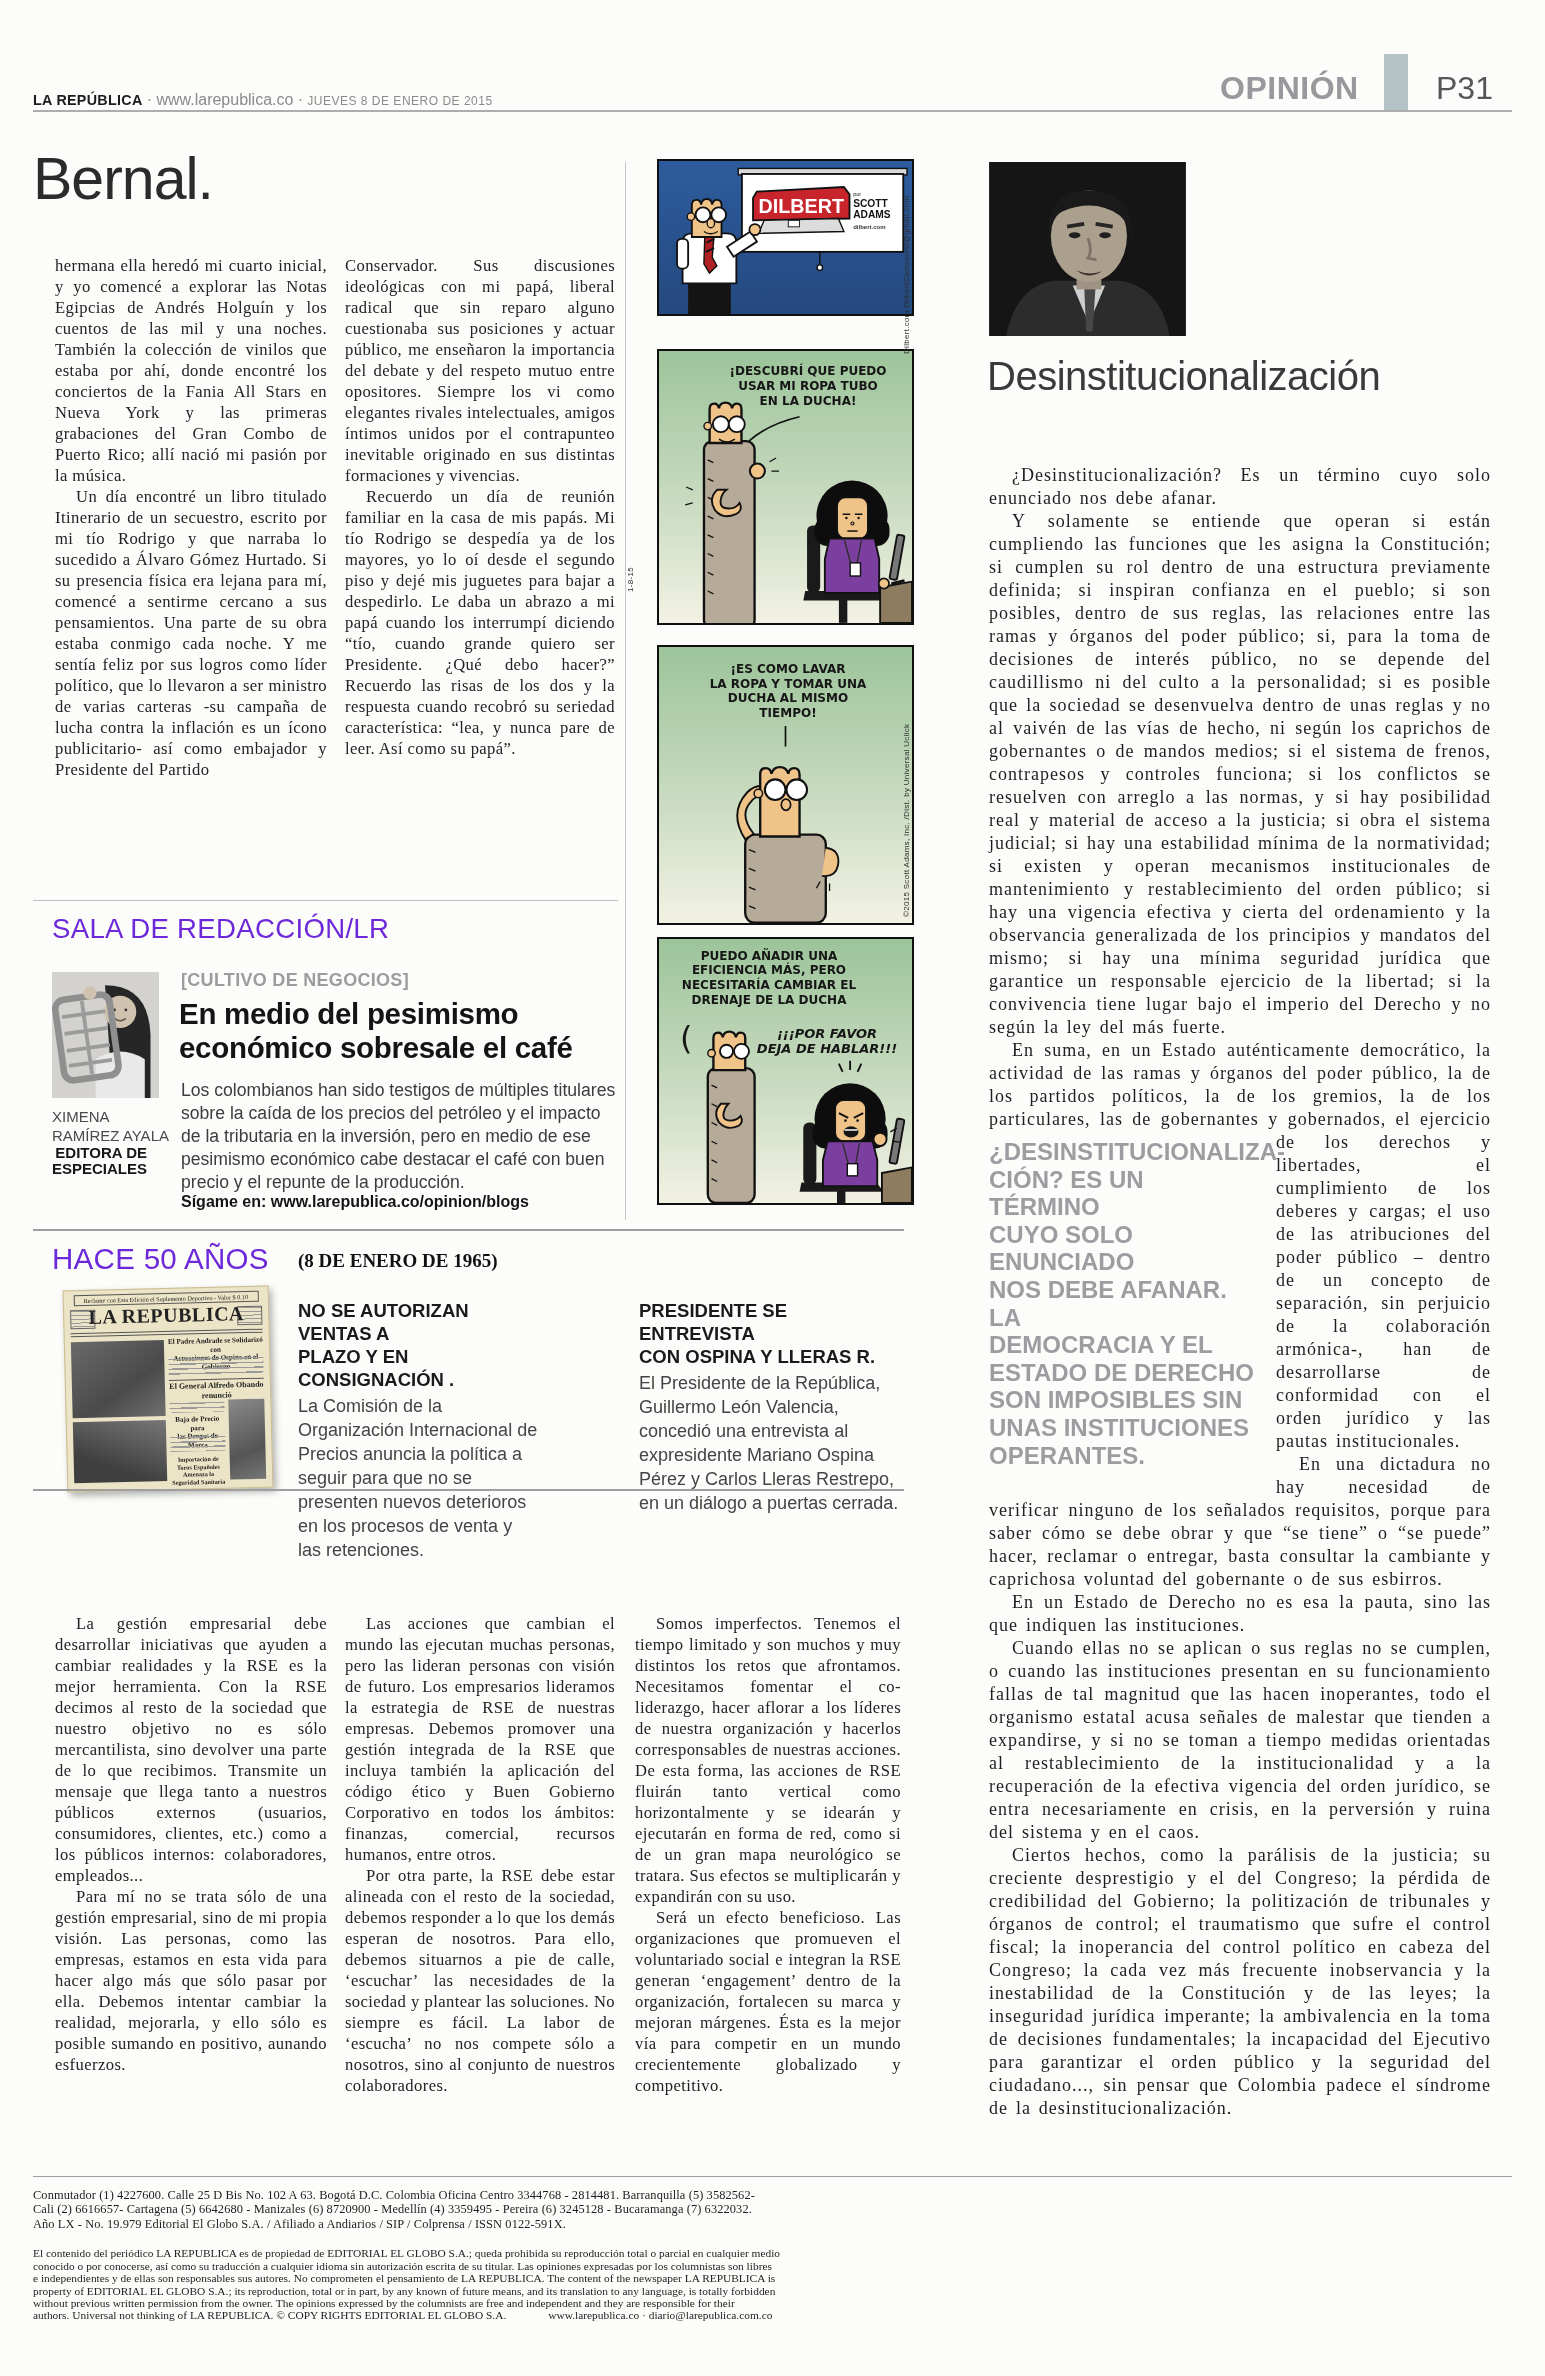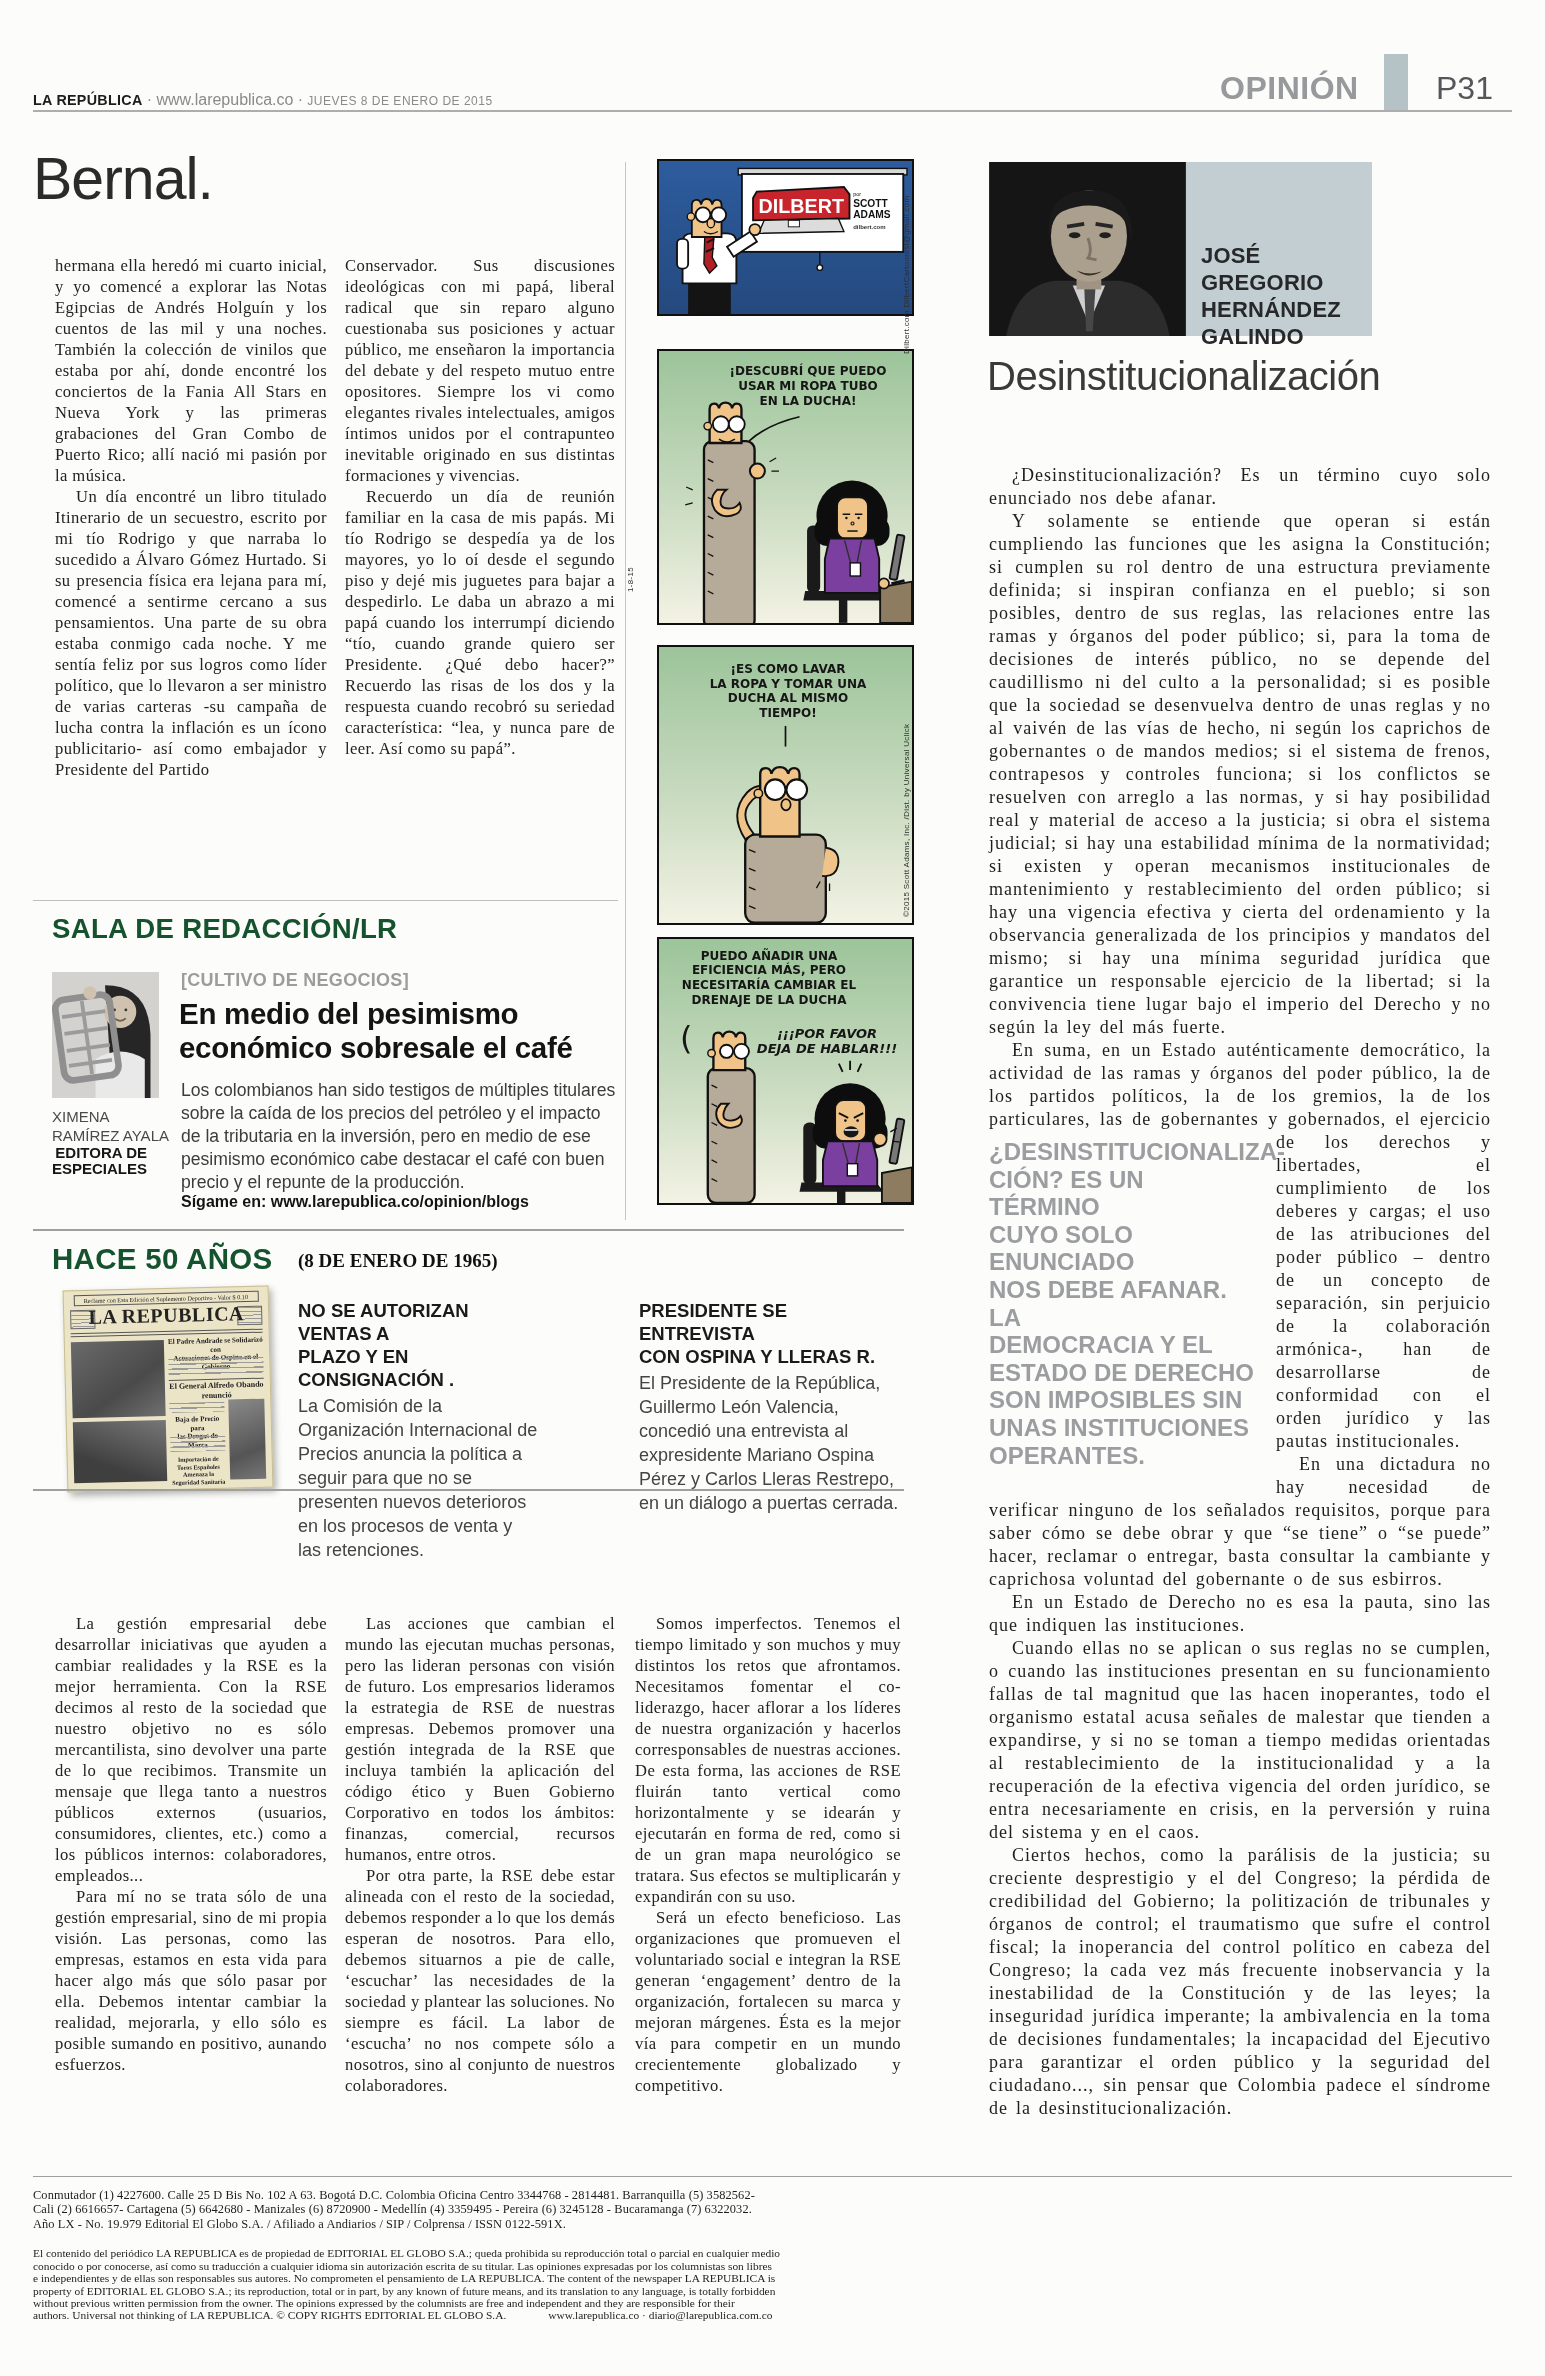--- a/index.html
+++ b/index.html
@@ -54,21 +54,21 @@
            letter-spacing:1px;word-spacing:2.4px;}
   #article p{margin:0;text-indent:23px;}
   #quote-strut{float:left;width:0;height:99px;}
   #pullquote{float:left;clear:left;width:268px;margin:0 19px 7.6px 0;
              font-family:"Liberation Sans",sans-serif;font-weight:bold;font-size:24px;
              line-height:27.6px;color:#9b9da0;letter-spacing:0;white-space:pre-line;
              word-spacing:normal;text-align:left;text-indent:0;}
 
   
   #sala-rule{left:33px;top:900px;width:585px;height:1px;background:#bfbfbf;}
-  .gray-head{font-weight:bold;color:#14532d;letter-spacing:0.3px;}
+  .gray-head{font-weight:normal;color:#6d28d9;letter-spacing:0.3px;}
   #sala-head{left:52px;top:913px;font-size:27.6px;}
   #sala-photo{left:52px;top:972px;width:107px;height:126px;}
   #sala-caption{left:52px;top:1107px;font-size:15px;line-height:19px;color:#4a4a4a;}
   #sala-role{left:52px;top:1145px;font-size:15px;line-height:16px;font-weight:bold;color:#161616;text-align:right;}
   #sala-kicker{left:181px;top:970px;font-size:18px;font-weight:bold;color:#9c9c9c;letter-spacing:0.3px;}
   #sala-headline{left:179px;top:997px;font-size:29.5px;line-height:34px;font-weight:bold;color:#141414;letter-spacing:-0.3px;}
   #sala-body{left:181px;top:1079px;width:439px;font-size:17.6px;line-height:23px;color:#3c3c3c;}
   #sala-follow{left:181px;top:1193px;font-size:16px;font-weight:bold;color:#141414;}
 
   
@@ -299,25 +299,20 @@
       <rect x="92" y="110" width="26" height="24" fill="#9f9383"></rect>
       <ellipse cx="105" cy="78" rx="40" ry="48" fill="#ab9f8e"></ellipse>
       <path d="M63,84 q-6,-54 42,-54 q49,0 45,56 q-3,-22 -13,-30 q-26,-18 -60,-4 q-12,6 -14,32 z" fill="#1a1a1a"></path>
       <path d="M82,68 l18,-3 M112,65 l18,3" stroke="#262626" stroke-width="4"></path>
       <ellipse cx="90" cy="77" rx="6" ry="3.2" fill="#1f1f1f"></ellipse>
       <ellipse cx="122" cy="77" rx="6" ry="3.2" fill="#1f1f1f"></ellipse>
       <path d="M104,80 q5,14 0,21 l9,2" stroke="#7d7265" stroke-width="3" fill="none"></path>
       <path d="M92,114 q13,10 27,1 q-13,5 -27,-1 z" fill="#3b3028"></path>
     </svg>
   </div>
-  <div id="name-box" class="abs">
-    <div class="nm pre">JOSÉ GREGORIO
-HERNÁNDEZ
-GALINDO</div>
-  </div>
   <div id="col-headline" class="abs">Desinstitucionalización</div>
 
   <div id="article" class="abs">
     <p>¿Desinstitucionalización? Es un término cuyo solo enunciado nos debe afanar.</p>
     <p>Y solamente se entiende que operan si están cumpliendo las funciones que les asigna la Constitución; si cumplen su rol dentro de una estructura previamente definida; si inspiran confianza en el pueblo; si son posibles, dentro de sus reglas, las relaciones entre las ramas y órganos del poder público; si, para la toma de decisiones de interés público, no se depende del caudillismo ni del culto a la personalidad; si es posible que la sociedad se desenvuelva dentro de unas reglas y no al vaivén de las vías de hecho, ni según los caprichos de gobernantes o de mandos medios; si el sistema de frenos, contrapesos y controles funciona; si los conflictos se resuelven con arreglo a las normas, y si hay posibilidad real y material de acceso a la justicia; si obra el sistema judicial; si hay una estabilidad mínima de la normatividad; si existen y operan mecanismos institucionales de mantenimiento y restablecimiento del orden público; si hay una vigencia efectiva y cierta del ordenamiento y la observancia generalizada de los principios y mandatos del mismo; si hay una mínima seguridad jurídica que garantice un responsable ejercicio de la libertad; si la convivencia tiene lugar bajo el imperio del Derecho y no según la ley del más fuerte.</p>
     <div id="quote-strut"></div>
     <div id="pullquote">¿DESINSTITUCIONALIZA-
 CIÓN? ES UN TÉRMINO
 CUYO SOLO ENUNCIADO
 NOS DEBE AFANAR. LA

